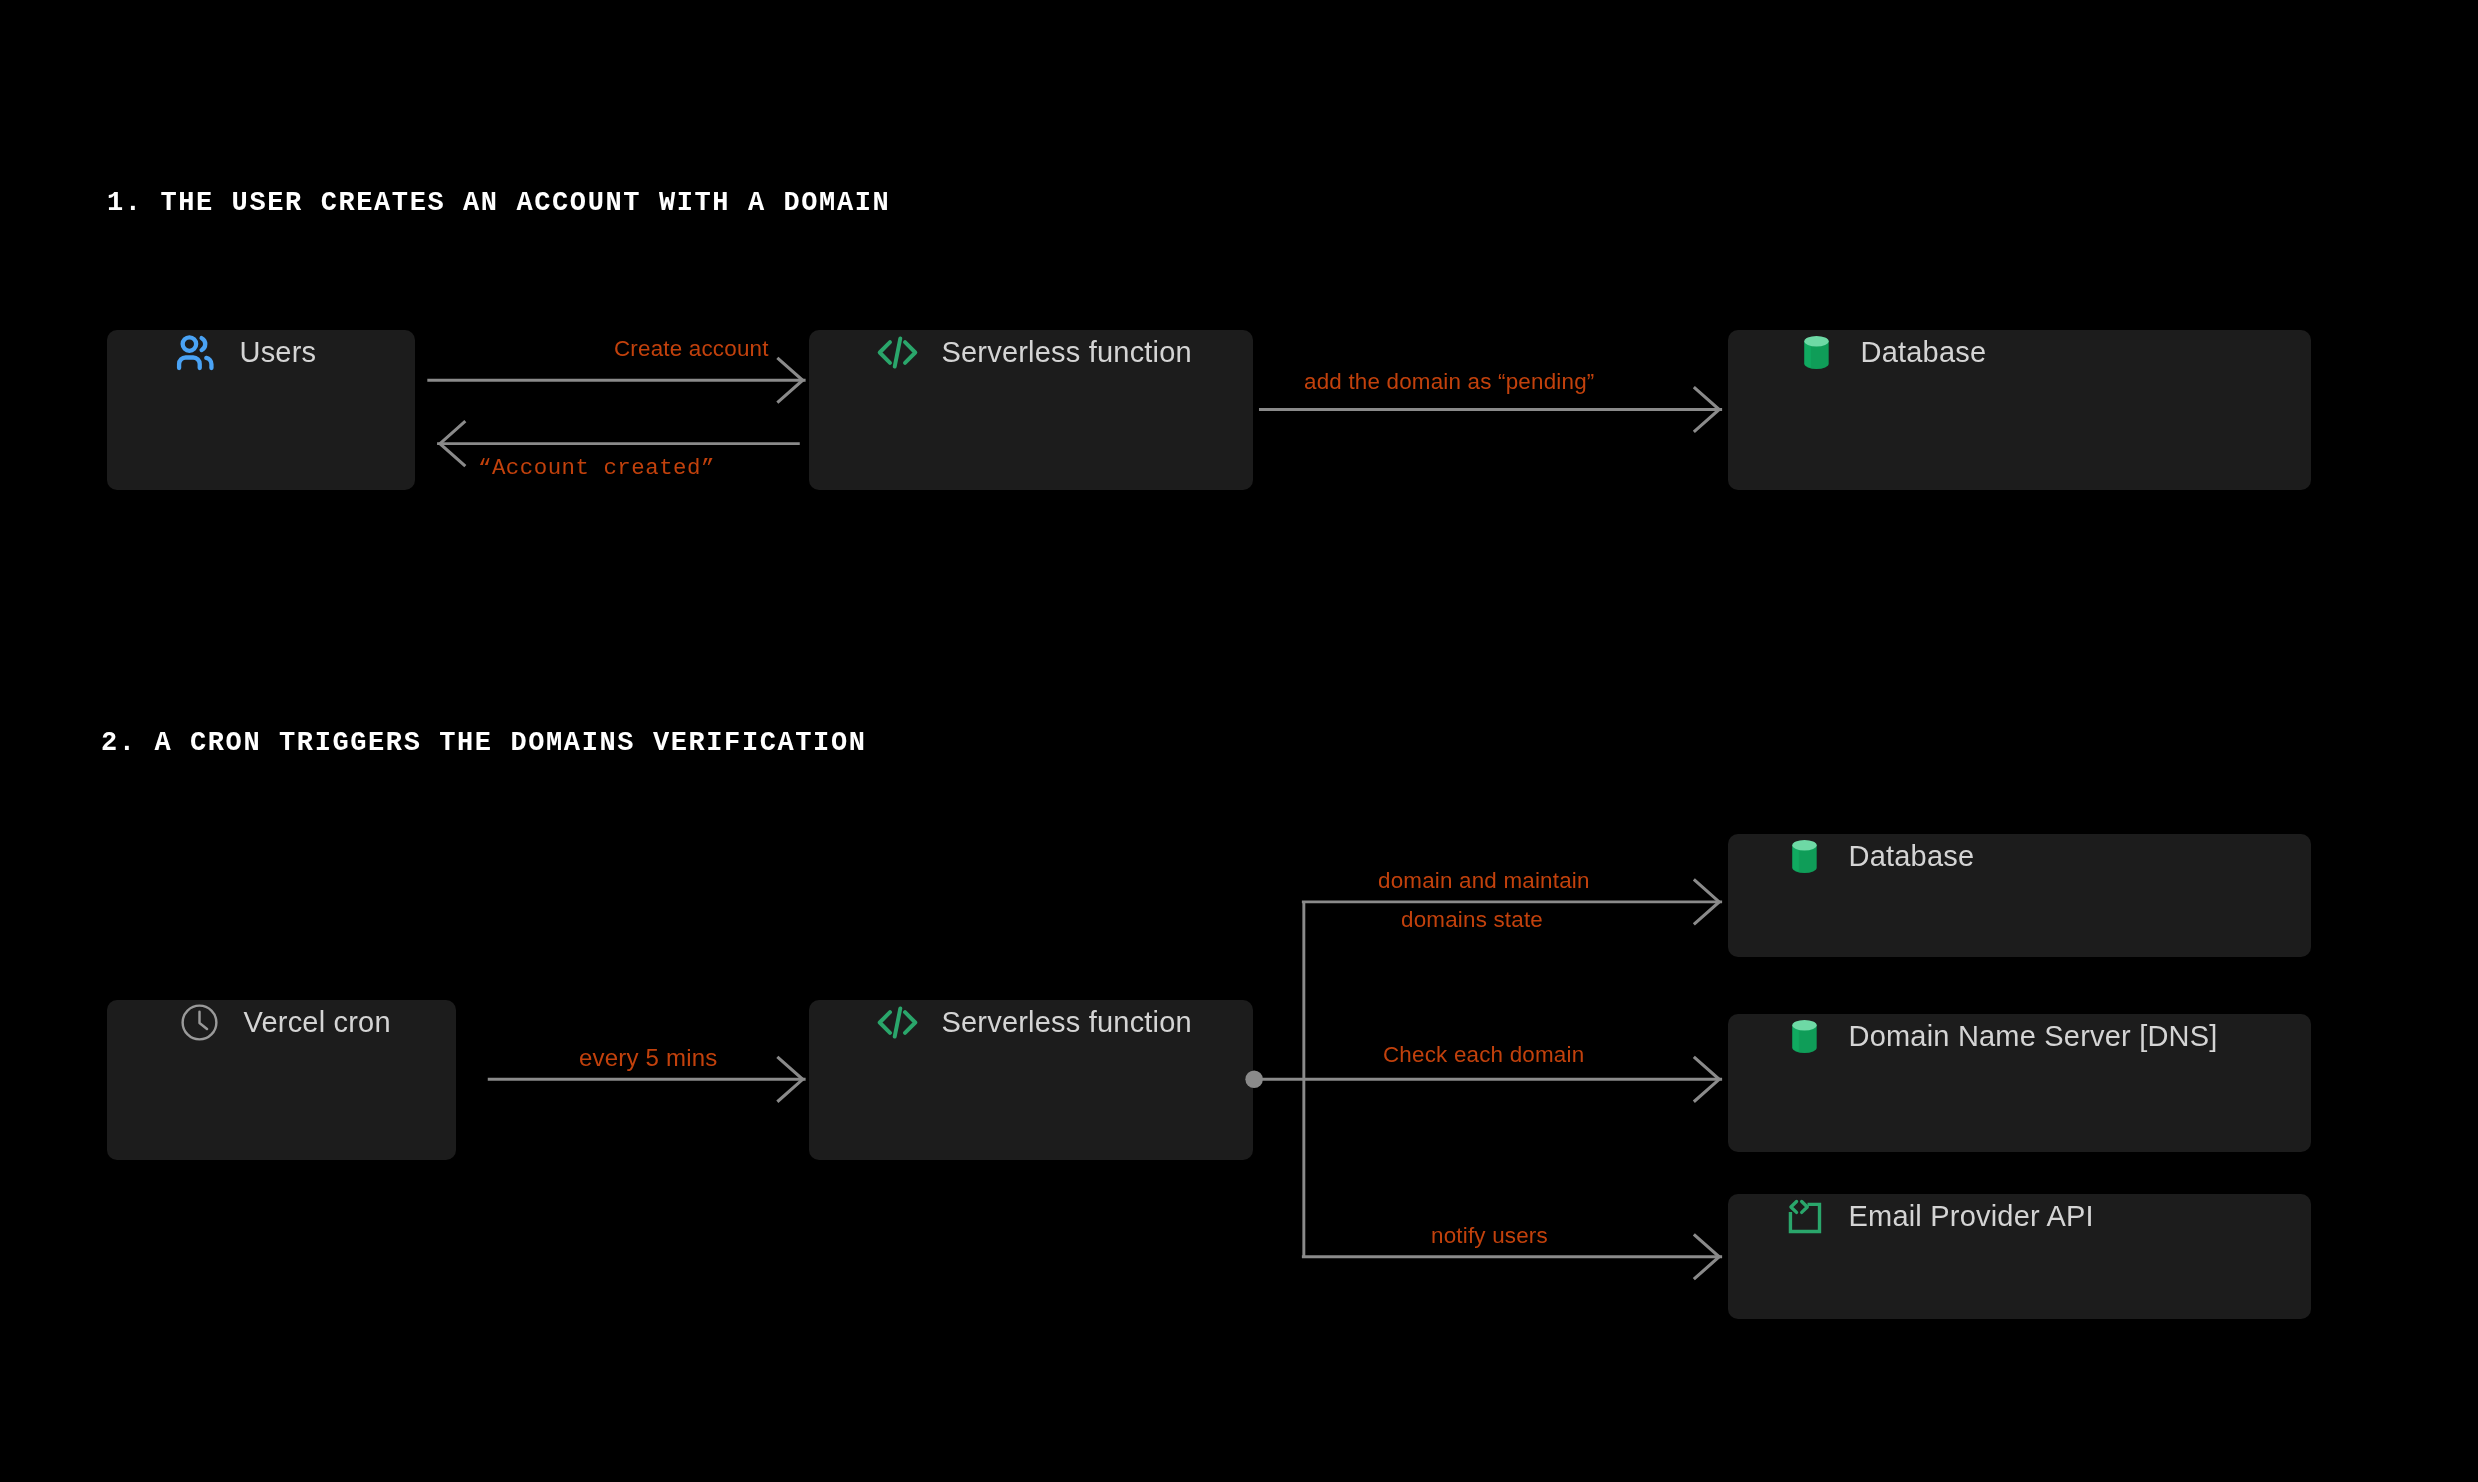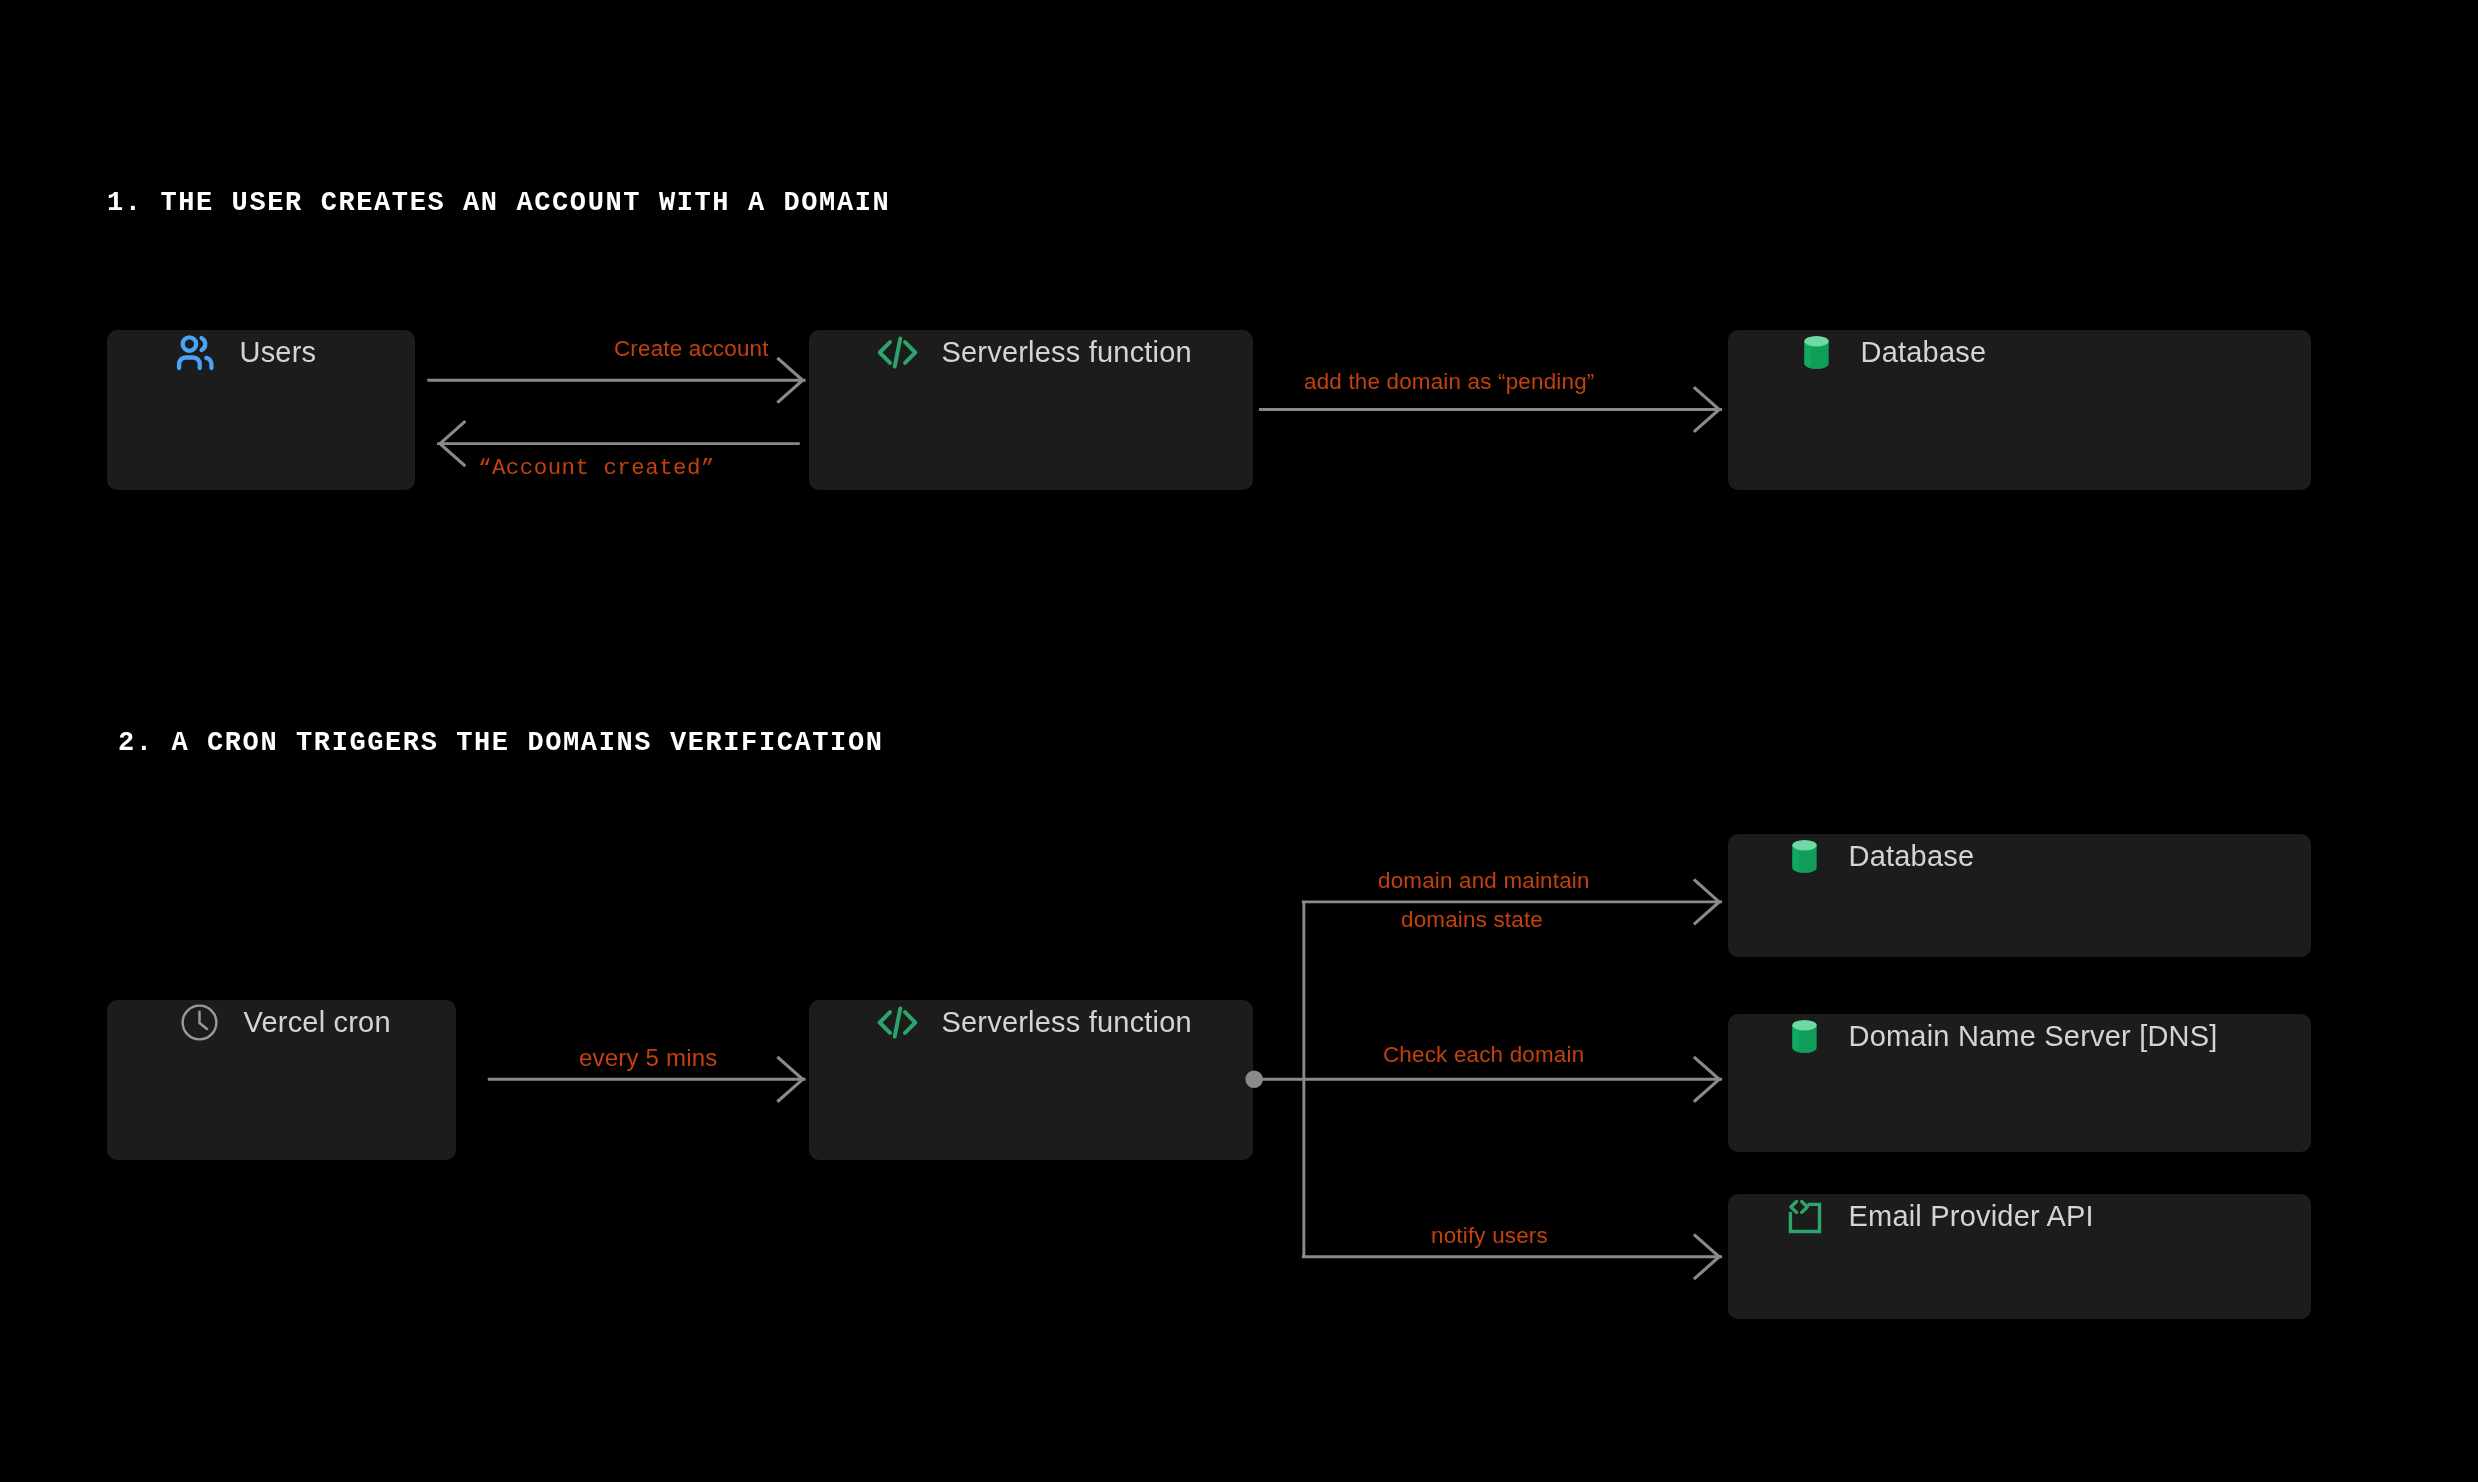--- a/index.html
+++ b/index.html
@@ -27,21 +27,21 @@
     position: absolute;
     color: #ffffff;
     font-size: 27px;
     font-weight: 700;
     letter-spacing: 1.6px;
     text-transform: uppercase;
     white-space: nowrap;
     font-family: Liberation Mono, monospace;
   }
   #heading-1 { left: 107px; top: 188px; }
-  #heading-2 { left: 118px; top: 728px; }
+  #heading-2 { left: 101px; top: 728px; }
 
   
   .node {
     position: absolute;
     background: #1c1c1c;
     border-radius: 10px;
     display: flex;
     align-items: flex-start;
     box-sizing: border-box;
   }

